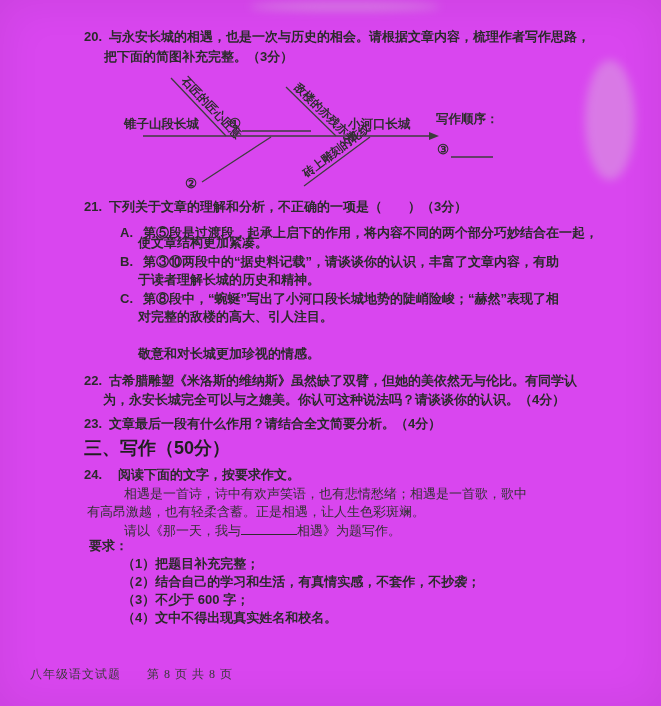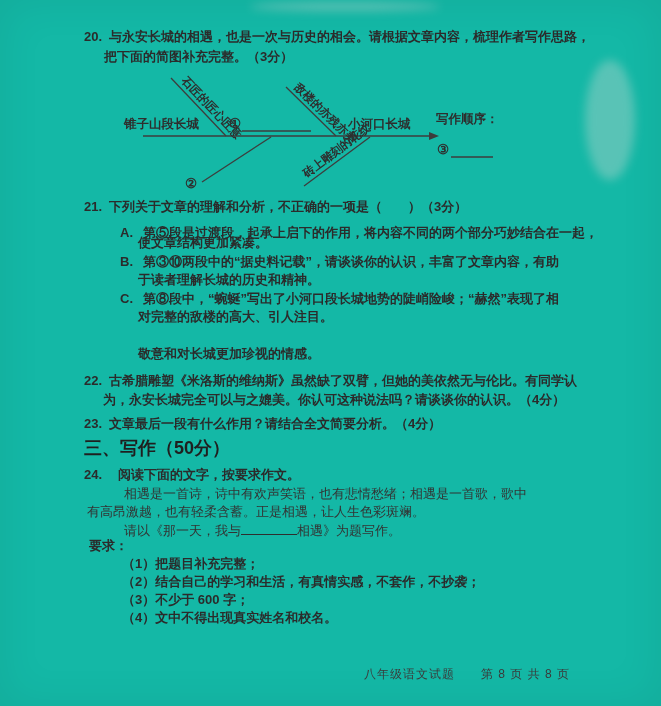--- a/index.html
+++ b/index.html
@@ -1,20 +1,20 @@
 <!DOCTYPE html>
 <html><head>
 <meta charset="utf-8">
 <style>
   html,body{margin:0;padding:0;background:#e8e8e6;}
   .page{
     position:relative;
     width:661px;height:706px;
     margin:0 auto;
-    background:#14b8a6;
+    background:#d946ef;
     box-shadow:inset 0 0 45px rgba(0,0,0,0.07);
     overflow:hidden;
     font-family:"Liberation Sans", sans-serif;
     color:#2a2a2a;
   }
   .line{
     position:absolute;
     white-space:nowrap;
     font-size:13px;
     line-height:17px;
@@ -29,23 +29,24 @@
   .sec{font-weight:800;font-size:18px;color:#1f1f1f;}
   .blank{
     display:inline-block;
     width:56px;height:13px;
     border-bottom:1.5px solid #2e2e2e;
     vertical-align:baseline;
   }
   .footer{
     position:absolute;
     top:666px;left:30px;width:540px;
-    text-align:right;
+    text-align:left;
     font-size:12px;font-weight:500;color:#3a3a3a;
     letter-spacing:1px;
+    font-family:Liberation Serif, serif;
   }
   .footer .gap{display:inline-block;width:26px;}
   .diagram{position:absolute;top:70px;left:90px;}
   .diagram line{stroke:#3d3d3d;stroke-width:1.3;}
   .diagram text{fill:#2e2e2e;font-family:"Liberation Serif", serif;font-weight:600;}
   .dlabel{font-size:12.5px;}
   .dbranch{font-size:11.5px;}
   .dnum{font-size:13.5px;font-weight:700;}
   .dorder{font-size:12.5px;font-weight:700;}
   .artifact{position:absolute;background:#d9d9d5;filter:blur(5px);opacity:.35;border-radius:50%;}

